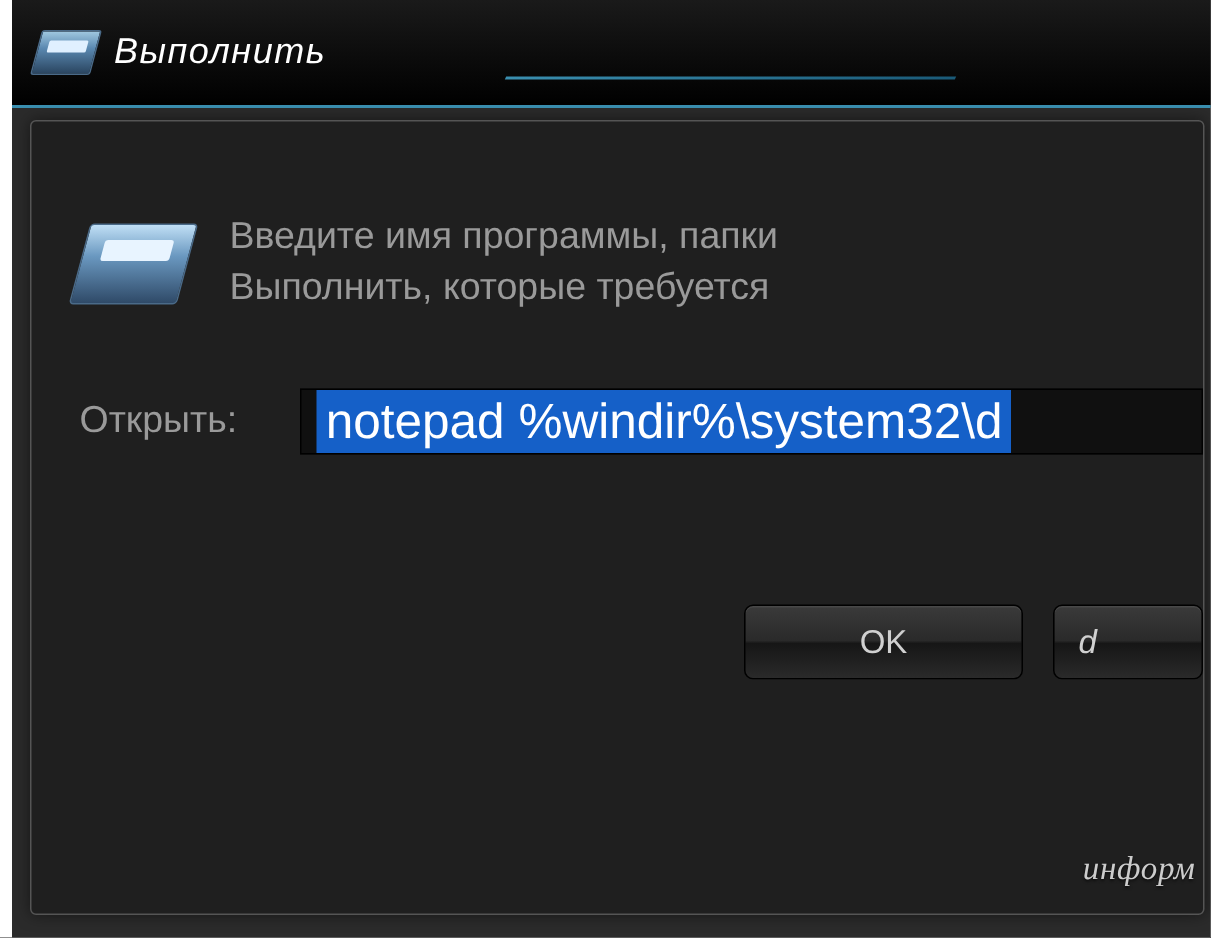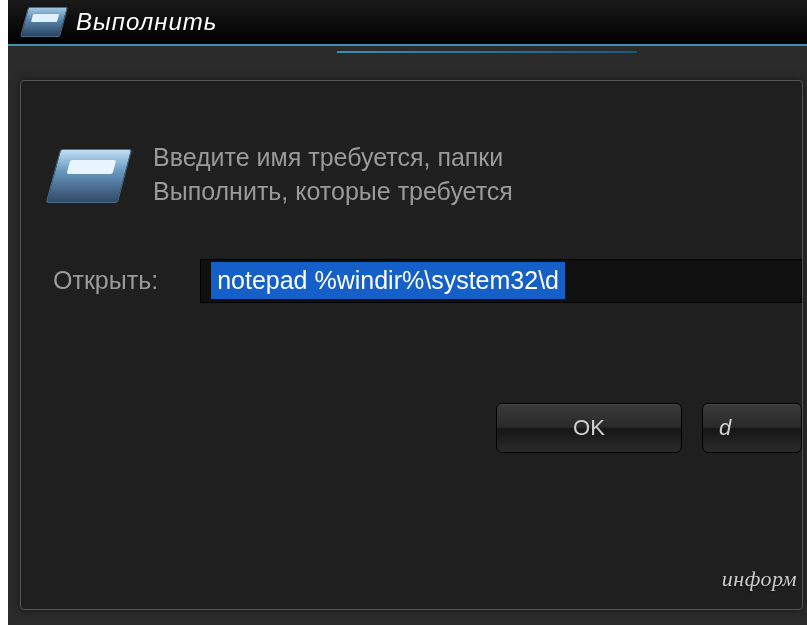--- a/index.html
+++ b/index.html
@@ -17,21 +17,21 @@
     }
     .window {
       position: absolute;
       left: 8px;
       top: 0;
       width: 799px;
       height: 625px;
       background: #2b2b2b;
     }
     .titlebar {
-      height: 46px;
+      height: 72px;
       background: linear-gradient(180deg, #1a1a1a 0%, #0a0a0a 60%, #000000 100%);
       border-bottom: 2px solid #3a8fb0;
       display: flex;
       align-items: center;
       padding: 0 16px;
       position: relative;
     }
     .titlebar-icon {
       width: 40px;
       height: 30px;
@@ -146,21 +146,21 @@
       background: #101010;
       border: 1px solid #000000;
       display: flex;
       align-items: center;
       padding: 0 10px;
       overflow: hidden;
     }
     .input-value {
       background: #1560c8;
       color: #ffffff;
-      font-size: 25px;
+      font-size: 33px;
       padding: 4px 6px;
       white-space: nowrap;
       font-family: "Segoe UI", Tahoma, Arial, sans-serif;
     }
     .button-row {
       display: flex;
       justify-content: flex-end;
       gap: 20px;
       padding: 100px 0 0 0;
       overflow: hidden;
@@ -208,21 +208,21 @@
     <div class="titlebar-deco">
       <div class="titlebar-deco-line"></div>
     </div>
   </div>
 
   <div class="dialog">
 
     <div class="dialog-body">
       <div class="dialog-icon"></div>
       <div class="dialog-text">
-        <span>Введите имя требуется, папки</span><br>
+        <span>Введите имя программы, папки</span><br>
         <span>Выполнить, которые требуется</span>
       </div>
     </div>
 
     <div class="input-row">
       <div class="input-label">Открыть:</div>
       <div class="input-wrapper">
         <span class="input-value">notepad %windir%\system32\d</span>
       </div>
     </div>

